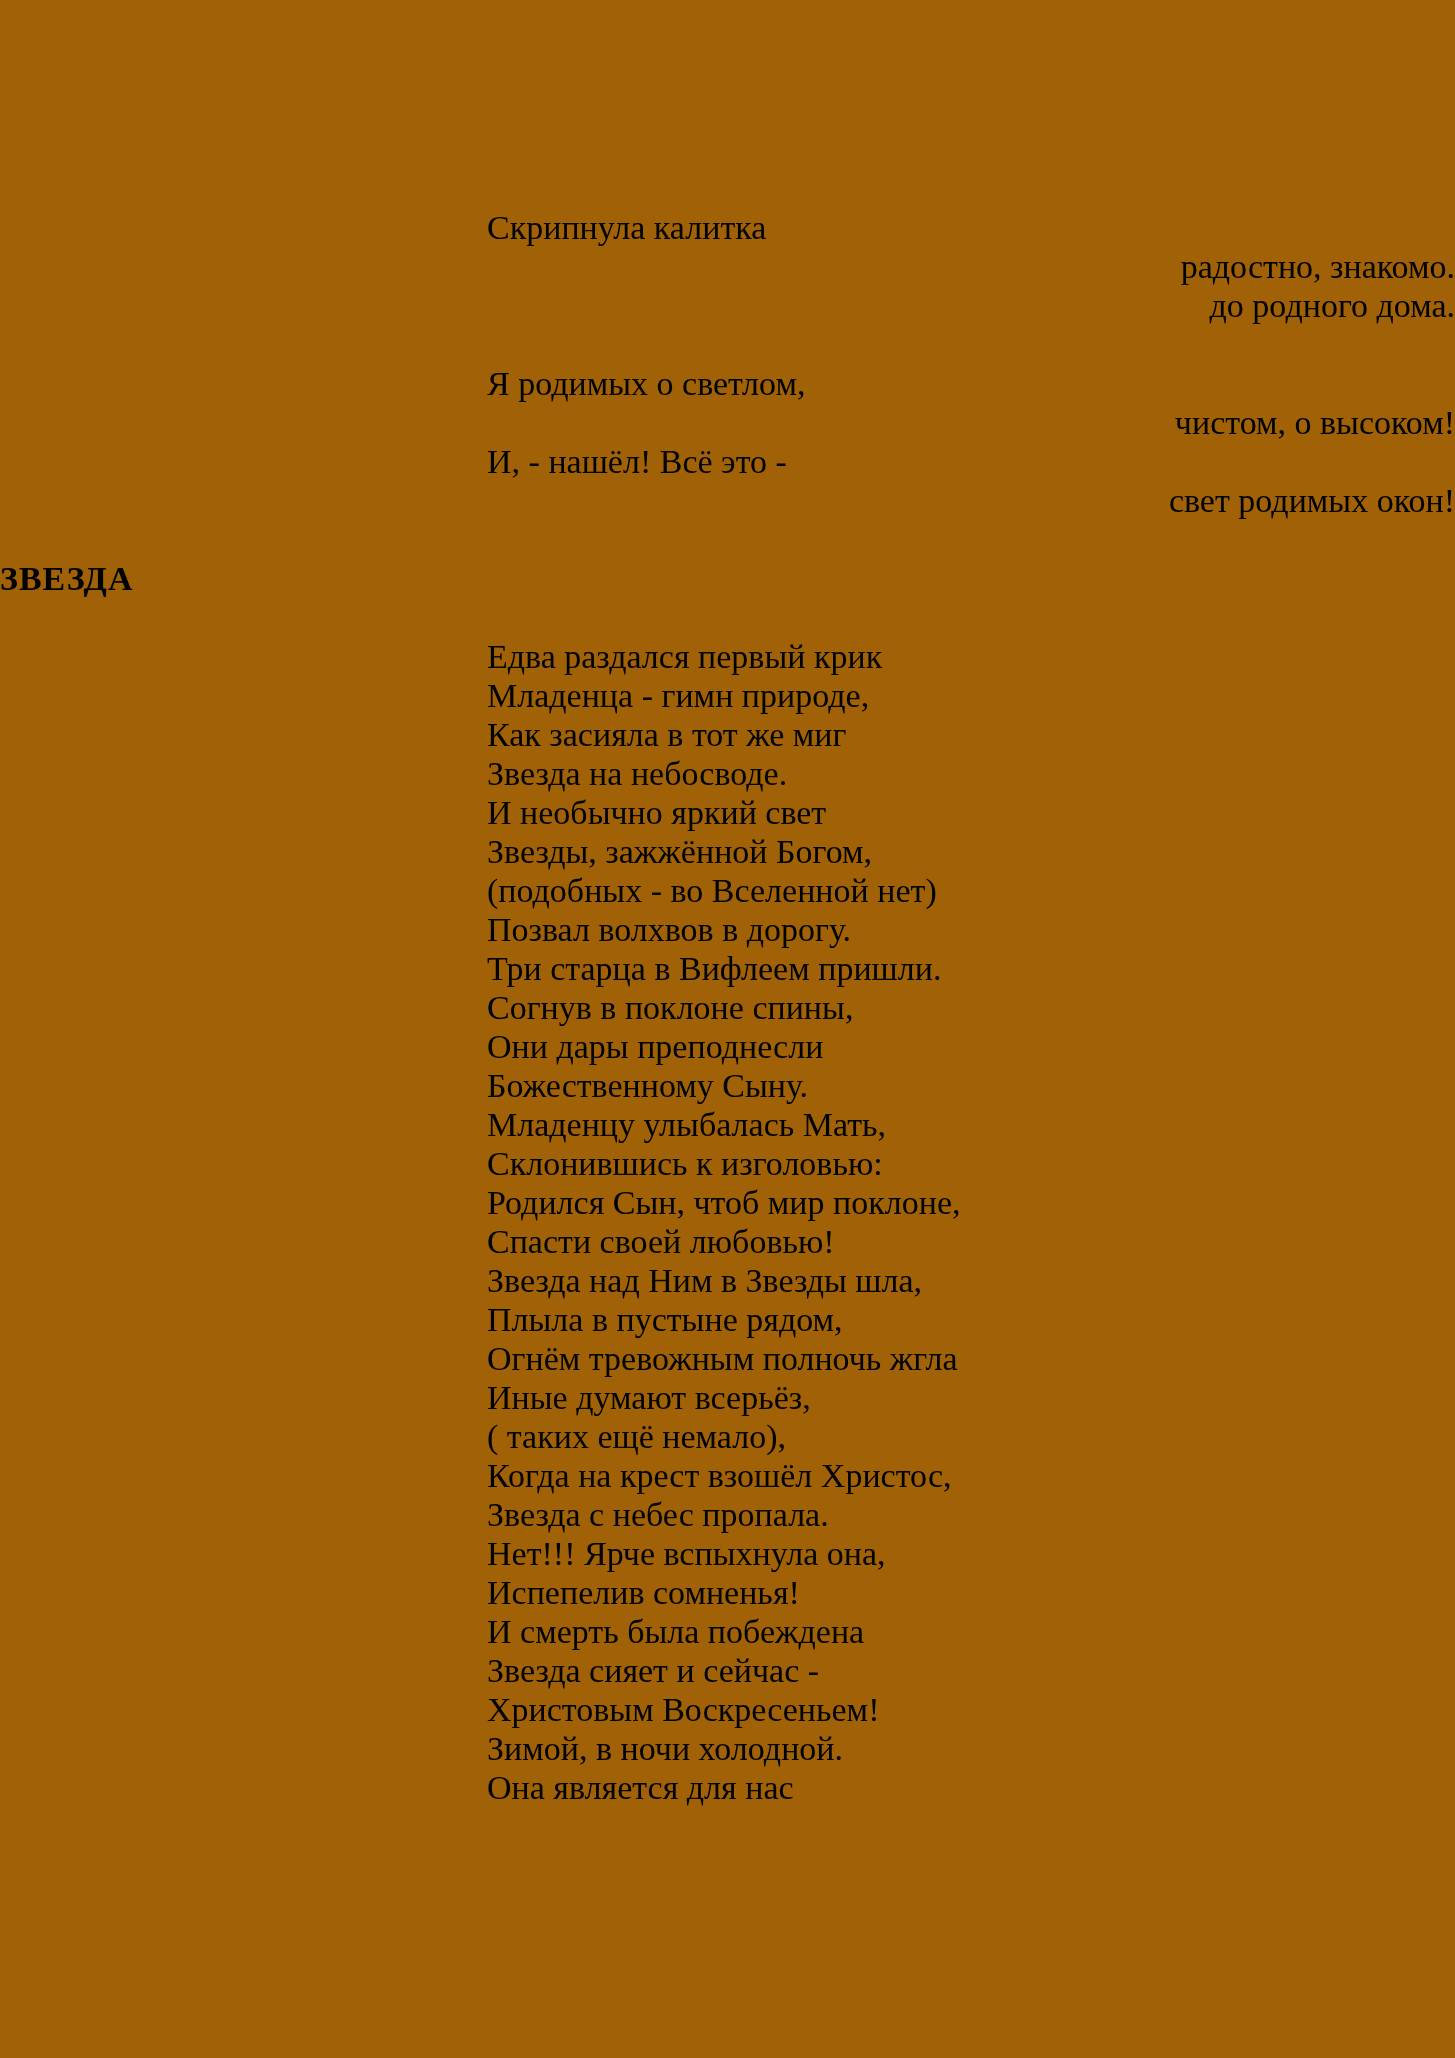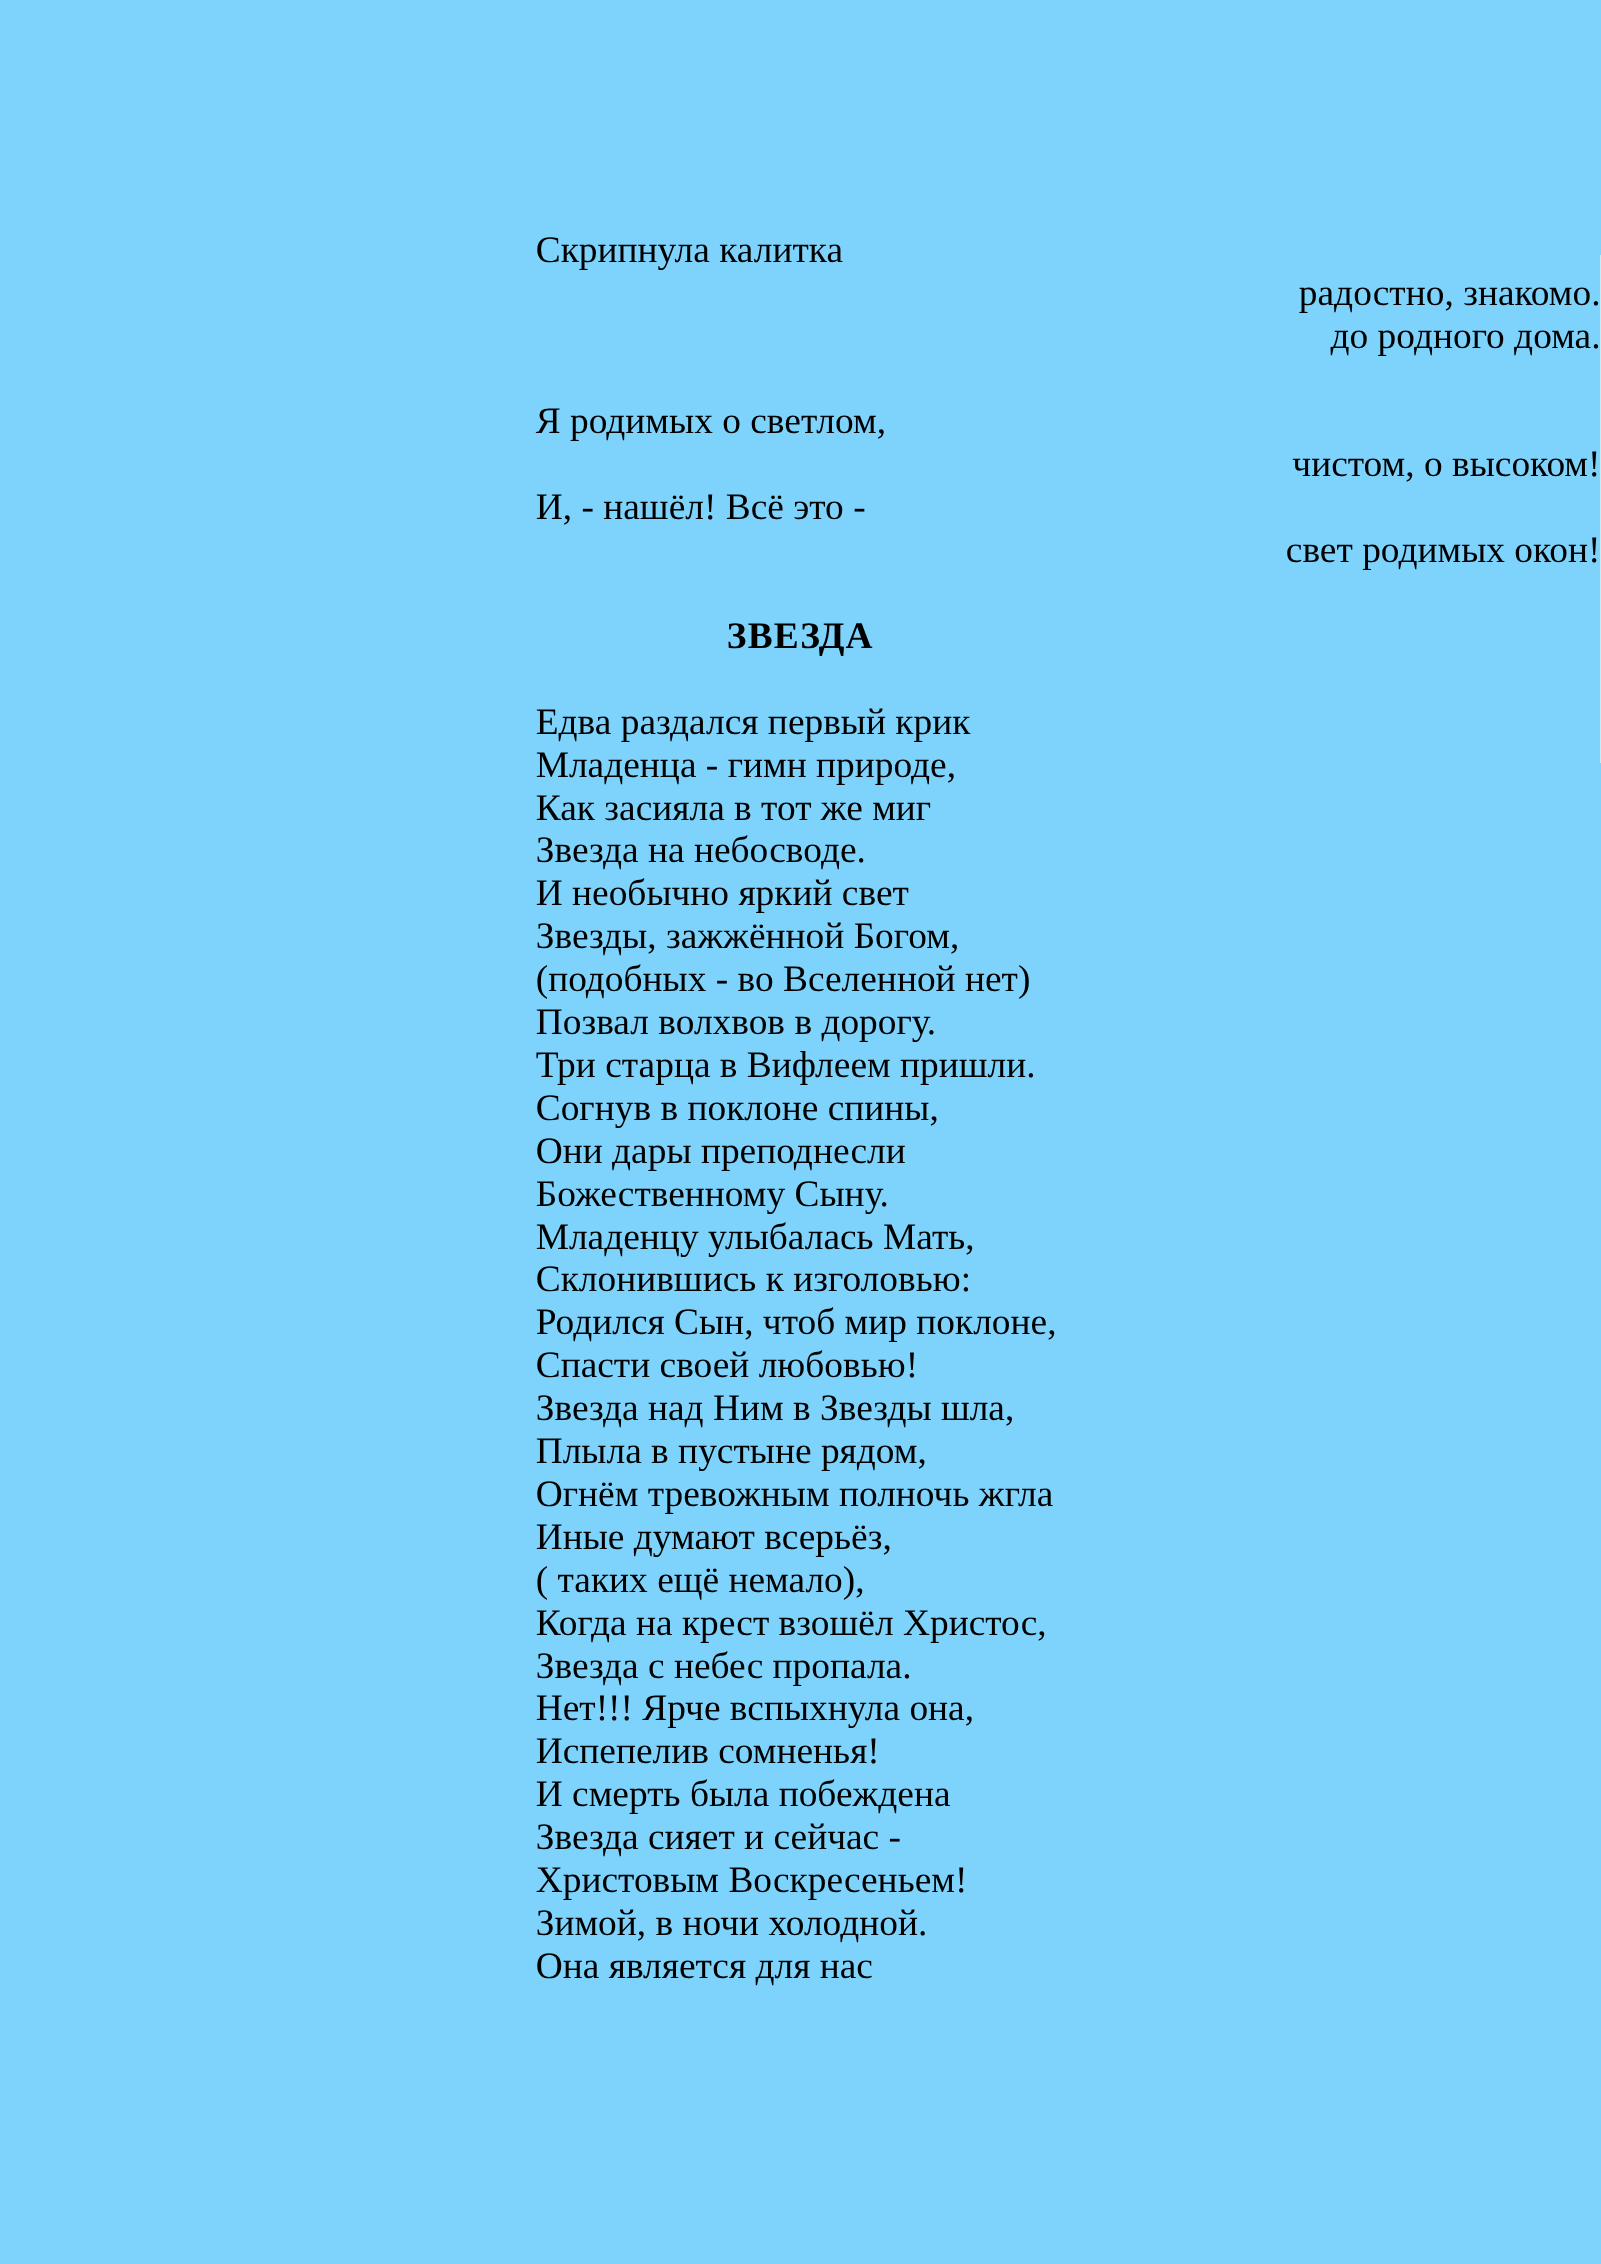--- a/index.html
+++ b/index.html
@@ -4,21 +4,21 @@
 <style>
   html, body {
     margin: 0;
     padding: 0;
     background: #ffffff;
   }
   .page {
     position: relative;
     width: 1455px;
     height: 2058px;
-    background: #7dd3fc;
+    background: #a16207;
     color: #000000;
     font-family: "Liberation Serif", "DejaVu Serif", serif;
     font-size: 34px;
     line-height: 39px;
     overflow: hidden;
   }
   .doc {
     position: absolute;
     top: 208px;
     left: 0;
@@ -29,21 +29,20 @@
     white-space: pre;
   }
   .line.indent {
     padding-left: 573px;
     text-align: right;
   }
   .blank {
     height: 39px;
   }
   .title-line {
-    text-align: center;
     font-weight: bold;
     padding-left: 0;
     letter-spacing: 1px;
   }
 </style>
 </head>
 <body>
 
 <div class="page">
   <div class="doc">

